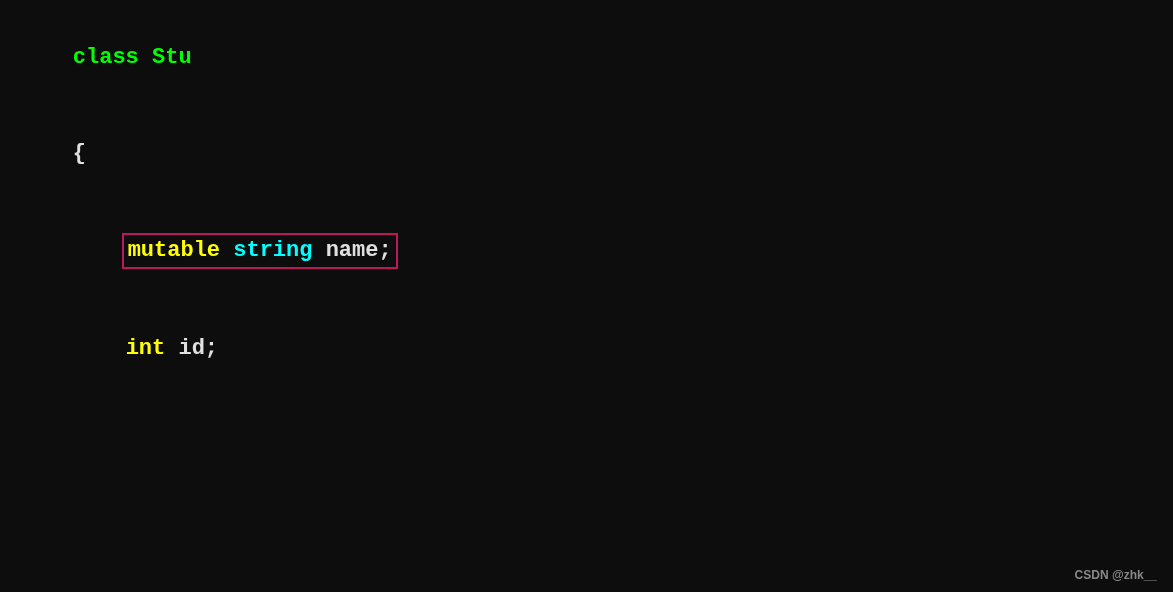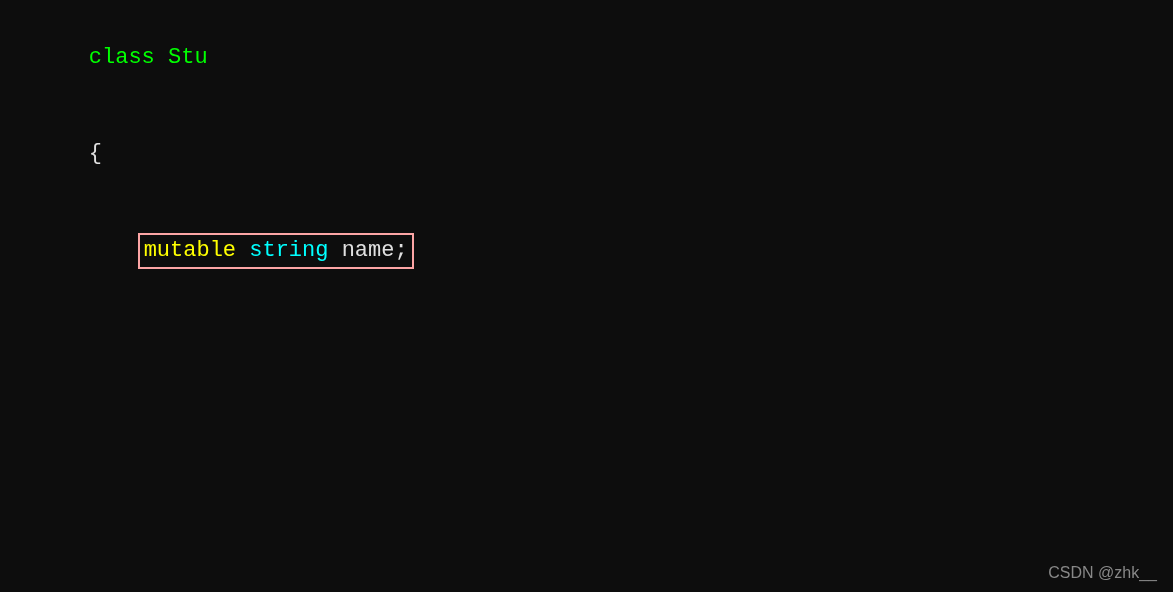--- a/index.html
+++ b/index.html
@@ -9,52 +9,53 @@
       width: 1173px;
       height: 592px;
       overflow: hidden;
       font-family: 'Courier New', Courier, monospace;
       font-size: 22px;
       line-height: 1.45;
     }
 
     .code-container {
       background: #0d0d0d;
-      padding: 10px 36px;
+      padding: 10px 20px;
       position: relative;
       width: 100%;
       height: 100%;
+      font-weight: bold;
     }
 
     .code-line {
       display: block;
       white-space: pre;
     }
 
     
     .kw-green    { color: #00ff00; }   
     .kw-yellow   { color: #ffff00; }   
     .plain       { color: #e0e0e0; }   
     .highlighted { color: #00ff00; }   
     .name-cyan   { color: #00ffff; }
 
     
     .box-red {
       display: inline-block;
-      border: 2px solid #fca5a5;
+      border: 2px solid #be185d;
       padding: 0px 4px;
       margin-left: -4px;
     }
 
     .watermark {
       position: absolute;
       bottom: 8px;
       right: 16px;
       color: #888;
-      font-size: 16px;
+      font-size: 12px;
       font-family: Arial, sans-serif;
     }
   </style>
 </head>
 <body>
 
 <div class="code-container">
 
   <span class="code-line">
     <span class="kw-green">class </span><span class="highlighted">Stu</span>
@@ -62,20 +63,23 @@
 
   <span class="code-line">
     <span class="plain">{</span>
   </span>
 
 
   <span class="code-line">
     <span class="plain">    </span><span class="box-red"><span class="kw-yellow">mutable </span><span class="name-cyan">string </span><span class="plain">name;</span></span>
   </span>
 
+  <span class="code-line">
+    <span class="plain">    </span><span class="kw-yellow">int </span><span class="plain">id;</span>
+  </span>
 
 
   <span class="code-line">
     
   </span>
 
   <div class="watermark">CSDN @zhk__</div>
 
 </div>
 

